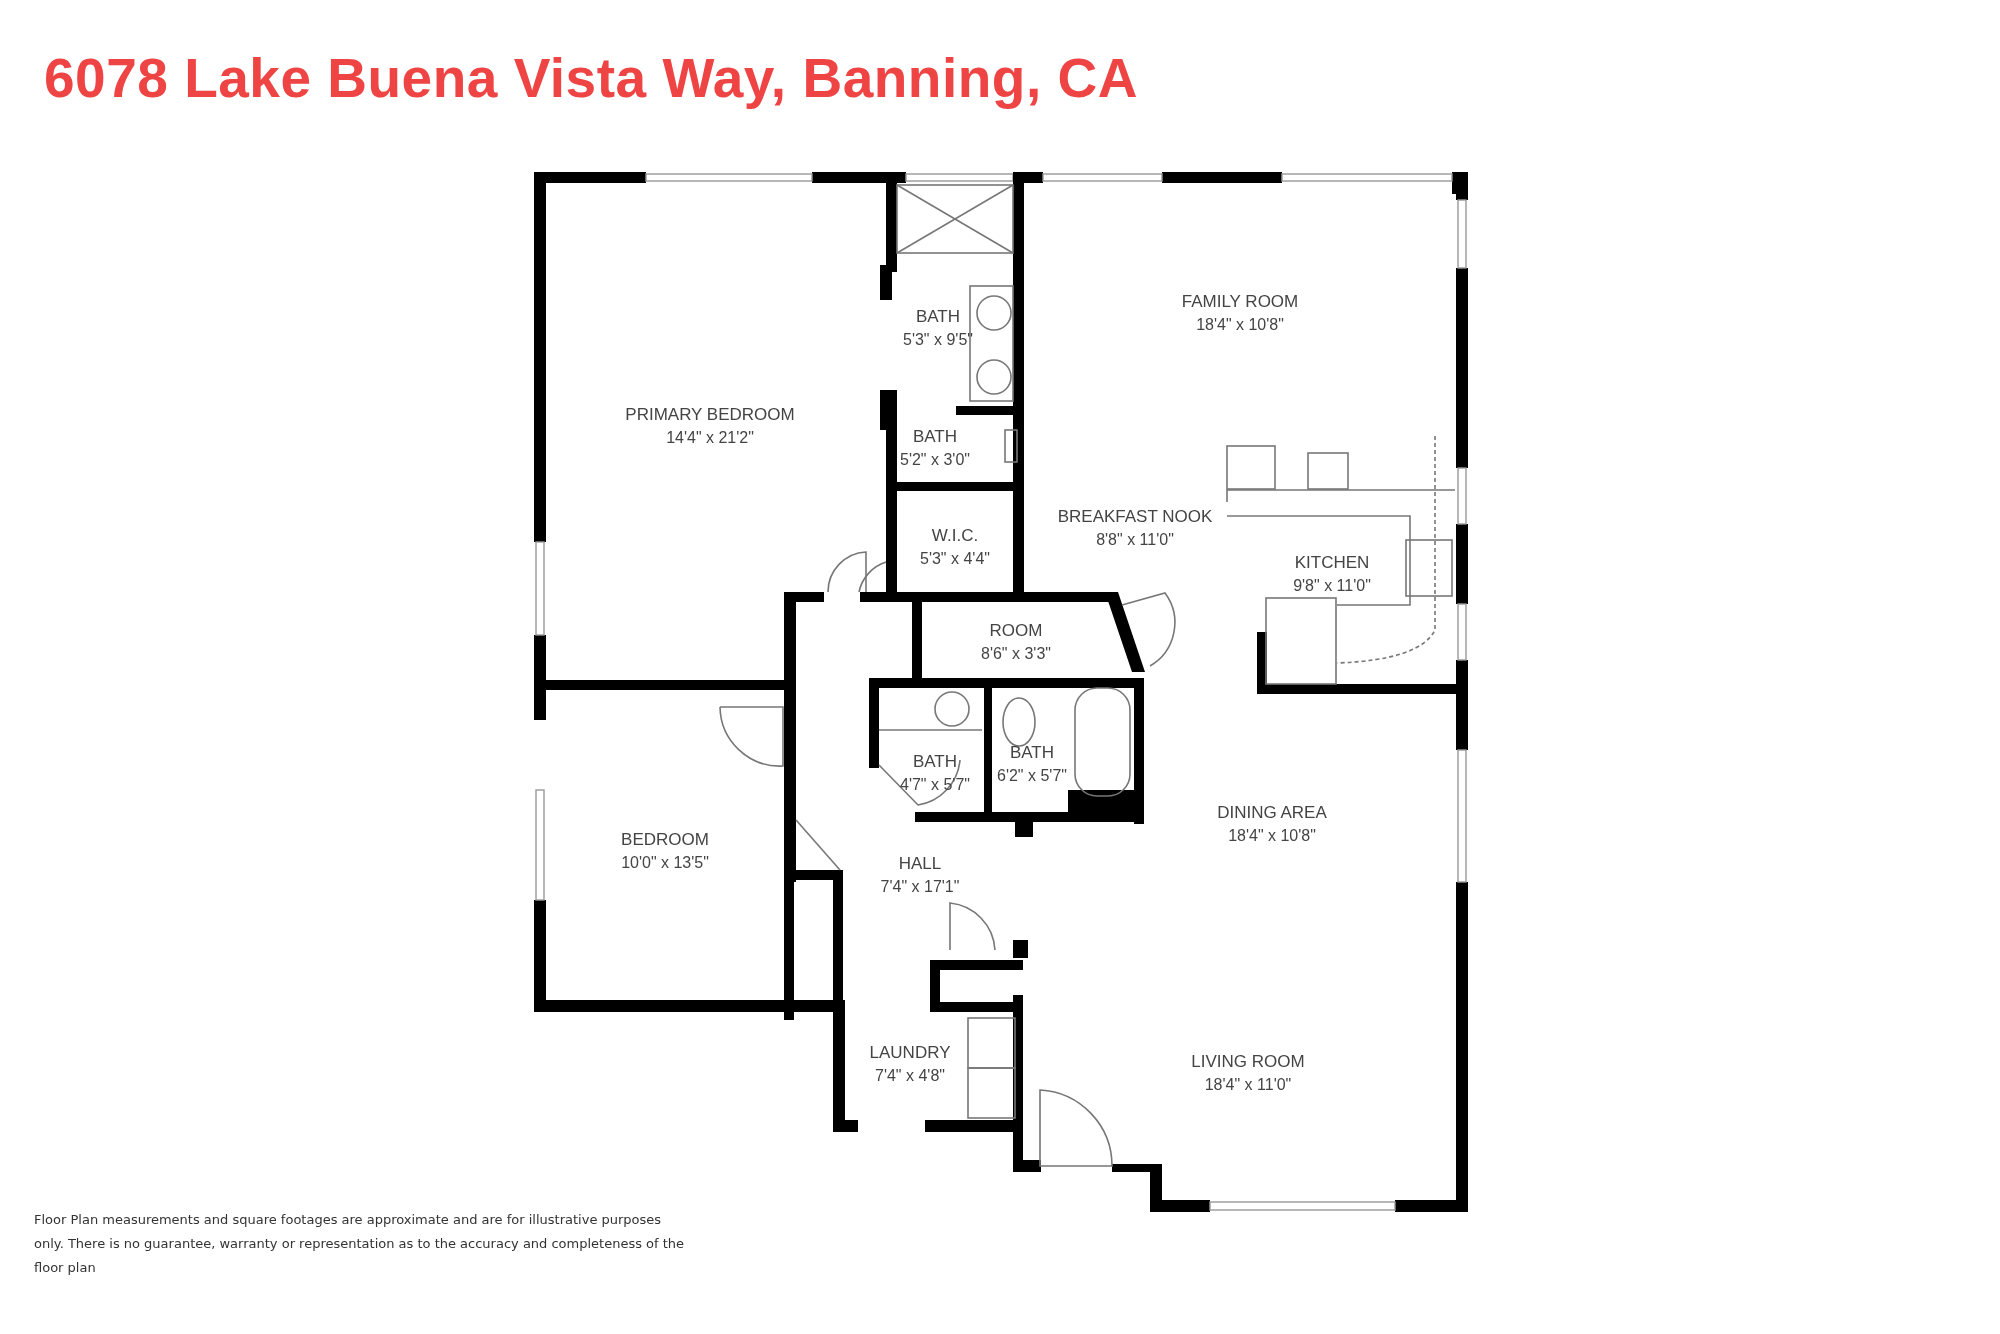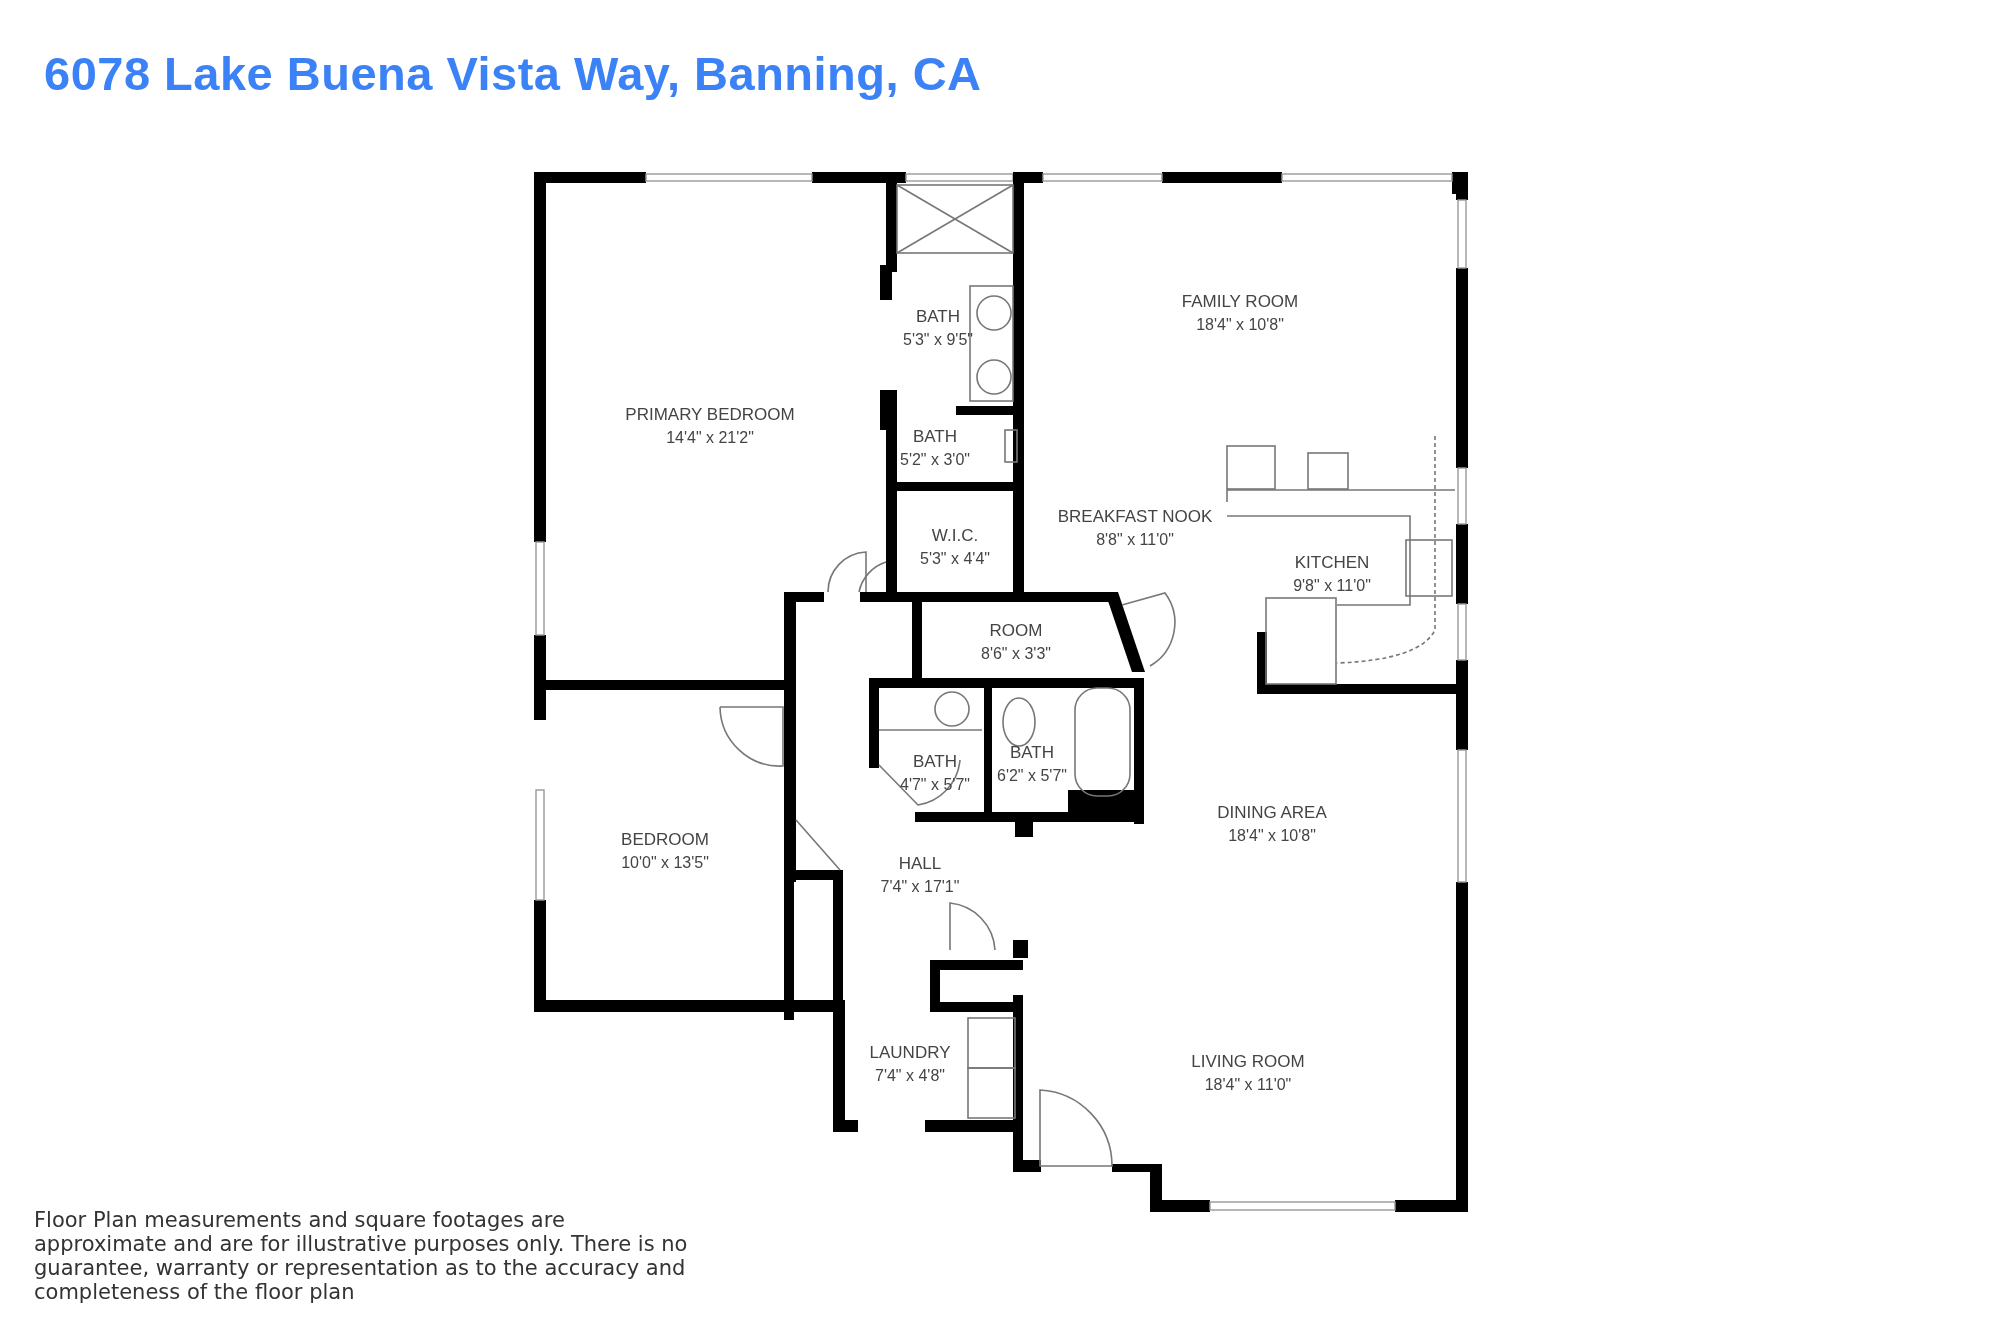--- a/index.html
+++ b/index.html
@@ -1,18 +1,18 @@
 <!DOCTYPE html>
 <html><head>
 <meta charset="utf-8">
 <style>
   html, body { margin:0; padding:0; background:#ffffff; }
   body { width:2000px; height:1334px; position:relative; overflow:hidden; font-family:"Liberation Sans", sans-serif; }
-  .title { position:absolute; left:44px; top:46px; font-size:47px; font-weight:bold; color:#3b82f6; letter-spacing:0.5px; white-space:nowrap; }
-  .disclaimer { position:absolute; left:34px; top:1208px; width:660px; font-size:21px; line-height:24px; color:#333; font-family:"DejaVu Sans", sans-serif; }
+  .title { position:absolute; left:44px; top:46px; font-size:55px; font-weight:bold; color:#ef4444; letter-spacing:0.5px; white-space:nowrap; }
+  .disclaimer { position:absolute; left:34px; top:1208px; width:660px; font-size:13px; line-height:24px; color:#333; font-family:"DejaVu Sans", sans-serif; }
   svg.plan { position:absolute; left:0; top:0; }
   .wall { fill:#000; }
   .thin { stroke:#777; stroke-width:1.6; fill:none; }
   .win { fill:#fff; stroke:#999; stroke-width:1.4; }
   .lbl { font-family:"Liberation Sans", sans-serif; font-size:17px; fill:#444; text-anchor:middle; }
   .dim { font-family:"Liberation Sans", sans-serif; font-size:16px; fill:#444; text-anchor:middle; }
 </style>
 </head>
 <body>
 

